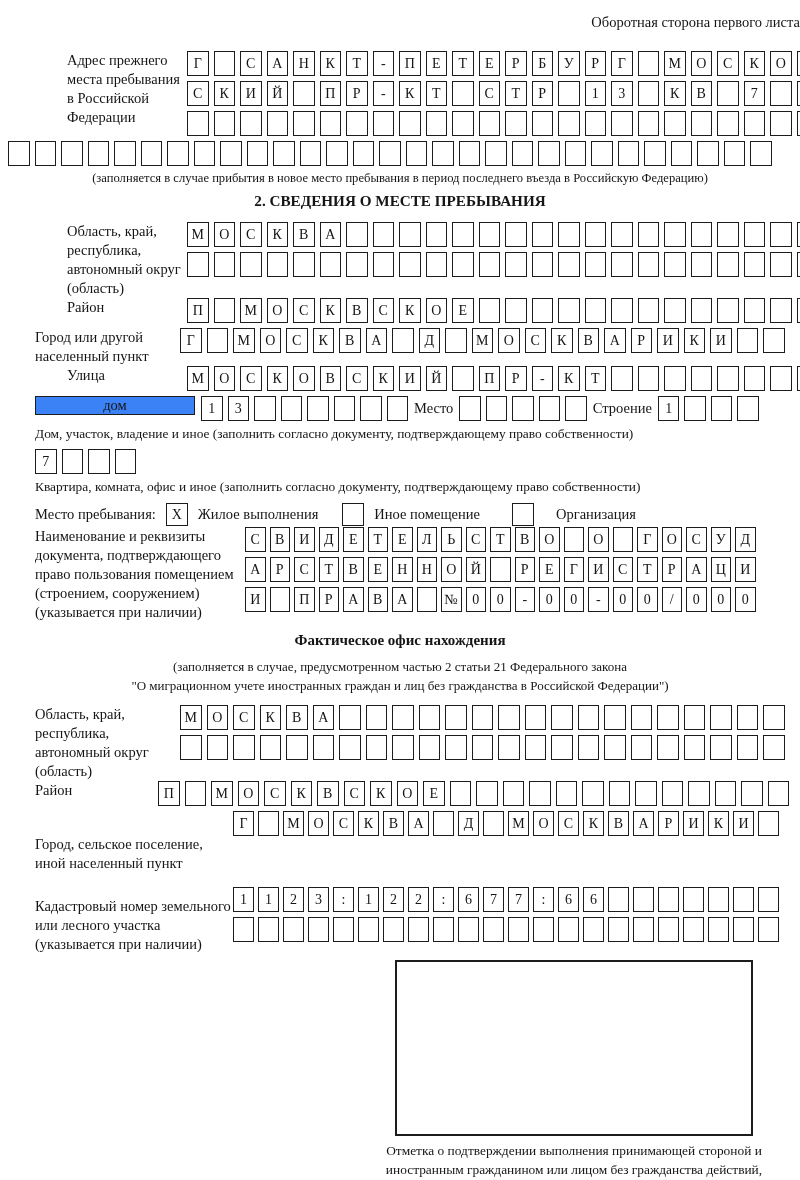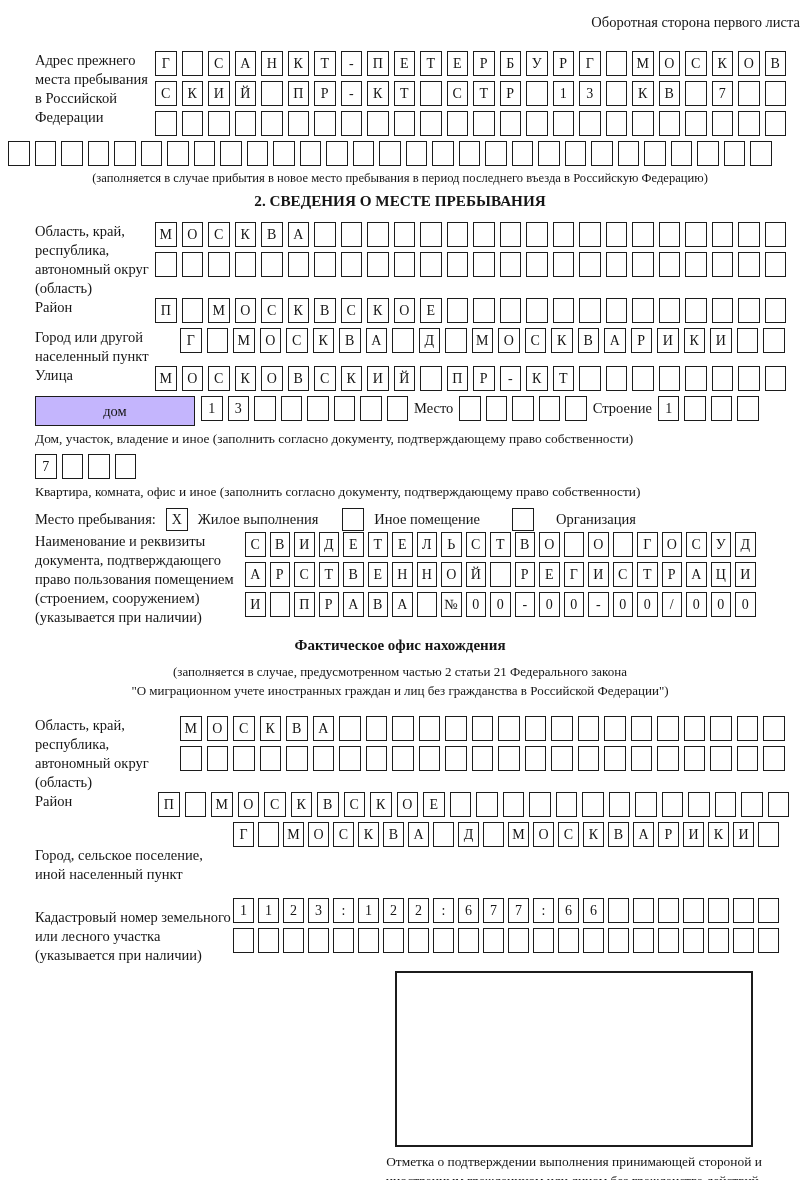--- a/index.html
+++ b/index.html
@@ -7,21 +7,21 @@
     width:800px;height:1180px;background:#ffffff;color:#151515;
     font-family:"Liberation Serif","DejaVu Serif",serif;
     position:relative;overflow:hidden;font-size:14px;
   }
   .page{padding-top:14px;}
   .header-note{
     text-align:right;font-size:14.5px;margin-bottom:20px;
   }
   .form-row{display:flex;align-items:flex-start;padding-left:35px;}
   .label{font-size:14.5px;line-height:19px;flex-shrink:0;}
-  .w120{width:120px;}
+  .w120{width:120px;margin-left:32px;}
   .w145{width:145px;}
   .w125{width:123px;}
   .w150{width:145px;}
   .w195{width:198px;margin-top:24px;}
   .w210{width:210px;}
   .grids{display:flex;flex-direction:column;}
   .grid{display:flex;gap:5px;margin-bottom:5px;}
   .cell{
     width:21.5px;height:25px;border:1.6px solid #1c1c1c;box-sizing:border-box;
     display:inline-flex;align-items:center;justify-content:center;
@@ -29,36 +29,36 @@
   }
   .grid.doc-grid{gap:4px;}
   .grid.doc-grid .cell{width:20.5px;}
   .grid.narrow{gap:4px;}
   .grid.narrow .cell{width:21px;}
   .full-row{padding-left:8px;margin-top:0px;}
   .caption{font-size:12.6px;text-align:center;margin:2px 0 6px 0;}
   .caption-left{font-size:13.4px;padding-left:35px;margin:1px 0 7px 0;}
   .section-title{font-weight:bold;font-size:15.2px;text-align:center;margin:4px 0 12px 0;}
   .widebox{
-    border:1.6px solid #1c1c1c;height:30px;box-sizing:border-box;background:#c4b5fd;
+    border:1.6px solid #1c1c1c;height:19px;box-sizing:border-box;background:#3b82f6;
     display:inline-flex;align-items:center;justify-content:center;
     font-size:14.5px;flex-shrink:0;
   }
   .housebox{width:160px;}
   .aptbox{width:198px;}
   .inline-label{font-size:14.5px;line-height:25px;white-space:nowrap;}
   .hrow{display:flex;gap:6px;align-items:flex-start;padding-left:35px;margin-bottom:5px;}
   .stay-row{display:flex;align-items:center;gap:10px;padding-left:35px;margin-top:6px;}
   .checkbox{
     width:22px;height:23px;border:1.6px solid #1c1c1c;box-sizing:border-box;background:#fff;
     display:inline-flex;align-items:center;justify-content:center;font-size:14px;flex-shrink:0;
   }
   .stay-note{font-size:13.2px;margin:3px 0 8px 240px;}
   .actual-title{font-weight:bold;font-size:15px;text-align:center;margin:10px 0 8px 0;}
-  .actual-caption{font-size:13px;text-align:center;line-height:19px;margin-bottom:16px;}
+  .actual-caption{font-size:13px;text-align:center;line-height:19px;margin-bottom:10px;}
   .stamp-box{
     margin:6px 0 6px 395px;width:358px;height:176px;
     border:2px solid #1c1c1c;box-sizing:border-box;background:#fff;
   }
   .stamp-caption{
     margin-left:378px;width:392px;font-size:13.4px;text-align:center;line-height:18.5px;
   }
   .mb0{margin-bottom:0;}
 </style>
 </head>

